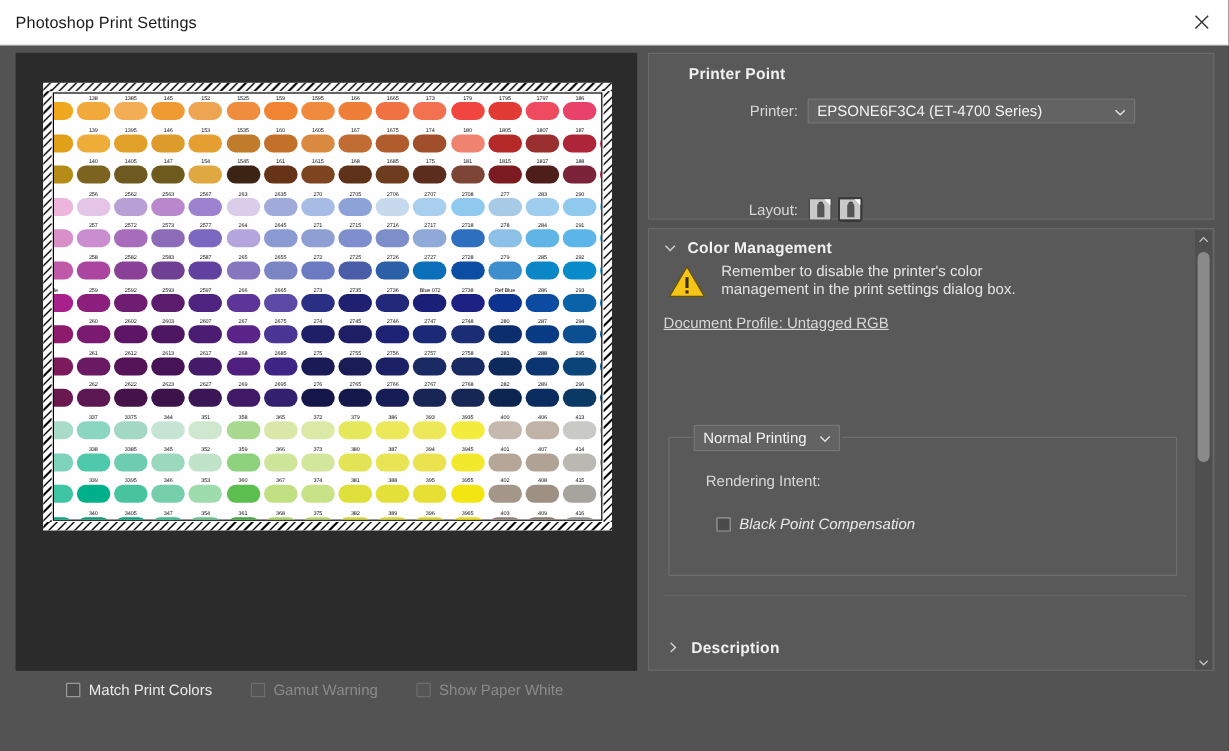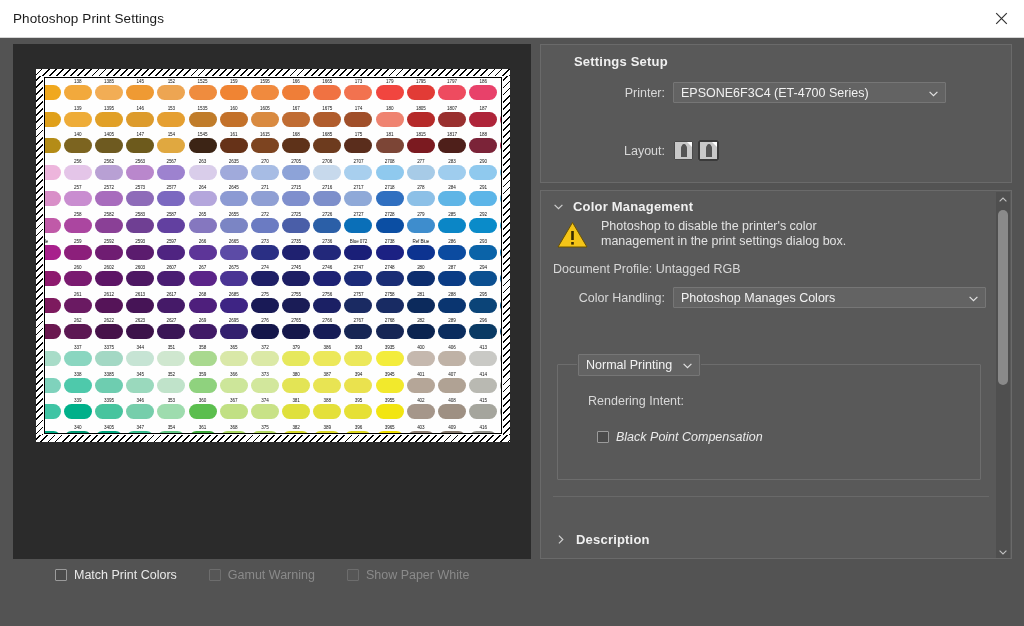--- a/index.html
+++ b/index.html
@@ -1382,36 +1382,36 @@
         </div>
         <div class="chk-wrap">
           <span class="chk-box dim"></span>
           <span class="chk-label dim">Show Paper White</span>
         </div>
       </div>
 
     <div class="right-col">
 
       <div class="panel panel-printer">
-        <div class="section-title" style="position:absolute;left:33px;top:9px;">Settings Setup</div>
+        <div class="section-title" style="position:absolute;left:33px;top:9px;">Printer Point</div>
 
         <div class="row" style="left:0;top:37px;width:100%;">
           <div class="field-label" style="width:124px;">Printer:</div>
           <div class="select" style="margin-left:8px;width:273px;">
             <span>EPSONE6F3C4 (ET-4700 Series)</span>
             <span class="caret">
               <svg width="9" height="6" viewBox="0 0 9 6">
                   <path d="M0.6 0.8 L4.5 4.7 L8.4 0.8" stroke="#e2e2e2" stroke-width="1.2" fill="none"></path>
                 </svg>
             </span>
           </div>
         </div>
 
 
-        <div class="row" style="left:0;top:96px;width:100%;">
+        <div class="row" style="left:0;top:120px;width:100%;">
           <div class="field-label" style="width:124px;">Layout:</div>
           <div style="margin-left:9px;display:flex;gap:6px;align-items:center;">
             <div class="layout-icon">
               <div class="head"></div>
                 <div class="person"></div>
                 <div class="fold"></div>
             </div>
             <div class="layout-icon selected">
               <div class="head"></div>
                 <div class="person"></div>
@@ -1432,36 +1432,25 @@
           <span class="section-title">Color Management</span>
         </div>
 
         <div class="warn-tri" style="left:16px;top:30px;">
           <svg width="31" height="28" viewBox="0 0 31 28">
             <path d="M15.5 1.5 L30 26 L1 26 Z" fill="#f5c518" stroke="#6b5200" stroke-width="1"></path>
             <rect x="14.2" y="10" width="2.6" height="9" fill="#3a2c00"></rect>
             <rect x="14.2" y="21" width="2.6" height="2.6" fill="#3a2c00"></rect>
           </svg>
         </div>
-        <div class="warn-text" style="left:60px;top:28px;width:330px;">Photoshop to disable the printer's color
+        <div class="warn-text" style="left:60px;top:28px;width:330px;">Remember to disable the printer's color
 management in the print settings dialog box.</div>
 
-        <div class="static-text" style="left:12px;top:71px;">Document Profile: Untagged RGB</div>
-
-        <div class="row" style="left:0;top:96px;width:100%;">
-          <div class="field-label" style="width:124px;">Color Handling:</div>
-          <div class="select" style="margin-left:8px;width:313px;">
-            <span>Photoshop Manages Colors</span>
-            <span class="caret">
-              <svg width="9" height="6" viewBox="0 0 9 6">
-                  <path d="M0.6 0.8 L4.5 4.7 L8.4 0.8" stroke="#e2e2e2" stroke-width="1.2" fill="none"></path>
-                </svg>
-            </span>
-          </div>
-        </div>
+        <div class="static-text" style="left:12px;top:71px;text-decoration:underline;">Document Profile: Untagged RGB</div>
+
 
 
         <div class="groupbox" style="left:16px;top:173px;width:424px;height:116px;">
           <div class="groupbox-legend">
             <div class="select" style="width:122px;height:22px;">
               <span>Normal Printing</span>
               <span class="caret">
                 <svg width="9" height="6" viewBox="0 0 9 6">
                     <path d="M0.6 0.8 L4.5 4.7 L8.4 0.8" stroke="#e2e2e2" stroke-width="1.2" fill="none"></path>
                   </svg>

